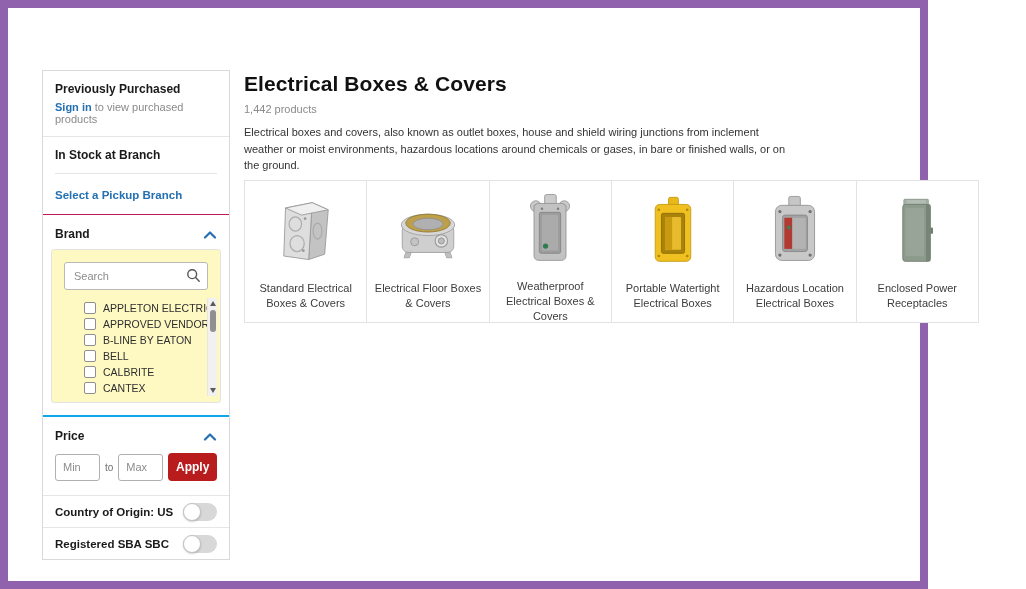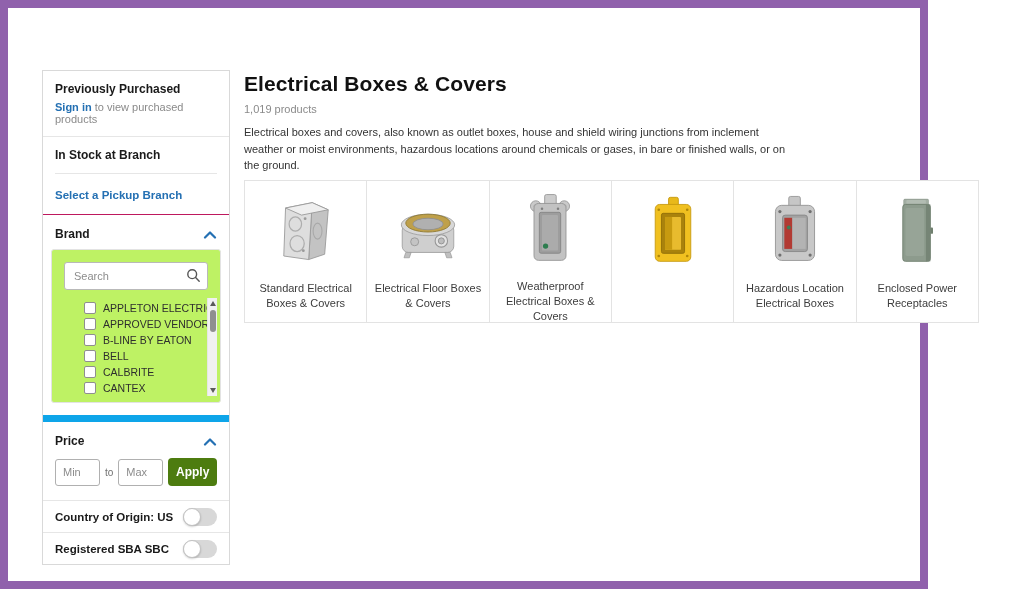--- a/index.html
+++ b/index.html
@@ -29,21 +29,21 @@
   .link { color: #2470b3; font-weight: 700; text-decoration: none; cursor: pointer; }
   .divider-full { border-top: 1px solid #e6e6e6; }
   .divider-inset { margin: 0 12px; border-top: 1px solid #e6e6e6; }
 
   .sec-brand { border-top: 1px solid #be185d; padding: 10px 8px 12px 8px; }
   .facet-head { display: flex; justify-content: space-between; align-items: center; padding: 2px 4px 8px 4px; }
   .facet-head .sec-title { font-size: 12px; }
   .chevron-btn { background: none; border: none; cursor: pointer; padding: 0; line-height: 0; }
 
   .brand-box {
-    background: #bef264;
+    background: #fef9c3;
     border: 1px solid #e3e3e3;
     border-radius: 3px;
     position: relative;
     padding: 12px 12px 8px 12px;
   }
   .search-wrap { position: relative; }
   .search-input {
     width: 100%; height: 28px;
     border: 1px solid #b9b9b9; border-radius: 3px;
     background: #fff;
@@ -68,33 +68,33 @@
     position: absolute; right: 3px; top: 48px; bottom: 6px; width: 10px;
     background: #f1f1f1; border-left: 1px solid #e6e6e6;
   }
   .sb-arrow-up, .sb-arrow-down {
     position: absolute; left: 2px; width: 0; height: 0; cursor: pointer;
   }
   .sb-arrow-up { top: 3px; border-left: 3.5px solid transparent; border-right: 3.5px solid transparent; border-bottom: 5px solid #5a5a5a; }
   .sb-arrow-down { bottom: 3px; border-left: 3.5px solid transparent; border-right: 3.5px solid transparent; border-top: 5px solid #5a5a5a; }
   .sb-thumb { position: absolute; left: 2px; top: 12px; width: 6px; height: 22px; background: #8f8f8f; border-radius: 3px; cursor: pointer; }
 
-  .sec-price { border-top: 7px solid #0ea5e9; padding: 10px 12px 14px 12px; }
+  .sec-price { border-top: 2px solid #0ea5e9; padding: 10px 12px 14px 12px; }
   .price-row { display: flex; align-items: center; gap: 5px; margin-top: 2px; }
   .price-input {
     width: 45px; height: 27px;
     border: 1px solid #b0b0b0; border-radius: 3px;
     font-size: 11px; color: #333; padding: 0 7px;
     font-family: Liberation Sans, sans-serif; outline: none;
   }
   .price-input::placeholder { color: #8c8c8c; }
   .to-label { font-size: 10px; color: #6f6f6f; }
   .apply-btn {
     height: 28px; flex: 1;
-    background: #4d7c0f; color: #fff;
+    background: #b91c1c; color: #fff;
     border: none; border-radius: 4px;
     font-size: 12px; font-weight: 700;
     font-family: "Liberation Sans", sans-serif;
     cursor: pointer;
   }
 
   .toggle-row {
     border-top: 1px solid #e6e6e6;
     padding: 8px 12px; height: 32px;
     display: flex; justify-content: space-between; align-items: center;
@@ -247,21 +247,21 @@
       <span class="toggle-label">Registered SBA SBC</span>
       <span class="toggle">
           <span class="knob"></span>
         </span>
     </div>
 
   </aside>
 
   <section class="main">
     <h1 class="page-title">Electrical Boxes &amp; Covers</h1>
-    <div class="product-count">1,019 products</div>
+    <div class="product-count">1,442 products</div>
     <p class="category-desc">Electrical boxes and covers, also known as outlet boxes, house and shield wiring junctions from inclement weather or moist environments, hazardous locations around chemicals or gases, in bare or finished walls, or on the ground.</p>
   </section>
 
   <div class="cat-grid">
 
     <div class="cat-card">
       <div class="cat-img">
         <svg width="86" height="80" viewBox="0 0 90 90">
           <polygon points="52,12 70,20 66,70 48,76" fill="#c3c3c3" stroke="#9a9a9a" stroke-width="1"></polygon>
           <polygon points="22,18 52,12 48,76 20,72" fill="#dedede" stroke="#9a9a9a" stroke-width="1"></polygon>
@@ -319,20 +319,21 @@
           <rect x="25" y="14" width="40" height="64" rx="5" fill="#f0c020" stroke="#c79a10" stroke-width="1"></rect>
           <rect x="32" y="24" width="26" height="45" rx="2" fill="#a9820c" stroke="#8f6e08" stroke-width="1"></rect>
           <rect x="36" y="28" width="18" height="37" rx="1" fill="#e8bb2e"></rect>
           <rect x="36" y="28" width="8" height="37" fill="#c79a10"></rect>
           <circle cx="29" cy="20" r="1.5" fill="#b08608"></circle>
           <circle cx="61" cy="20" r="1.5" fill="#b08608"></circle>
           <circle cx="29" cy="72" r="1.5" fill="#b08608"></circle>
           <circle cx="61" cy="72" r="1.5" fill="#b08608"></circle>
         </svg>
       </div>
+      <div class="cat-label">Portable Watertight Electrical Boxes</div>
     </div>
 
     <div class="cat-card">
       <div class="cat-img">
         <svg width="86" height="80" viewBox="0 0 90 90">
           <rect x="38" y="5" width="13" height="13" rx="2" fill="#c6c6c6" stroke="#969696" stroke-width="1"></rect>
           <rect x="23" y="15" width="44" height="62" rx="7" fill="#c8c8c8" stroke="#949494" stroke-width="1"></rect>
           <rect x="31" y="26" width="28" height="41" rx="3" fill="#a2a2a2" stroke="#878787" stroke-width="1"></rect>
           <rect x="33" y="29" width="9" height="35" fill="#b23a33"></rect>
           <rect x="42" y="29" width="15" height="35" fill="#b3b3b3"></rect>

